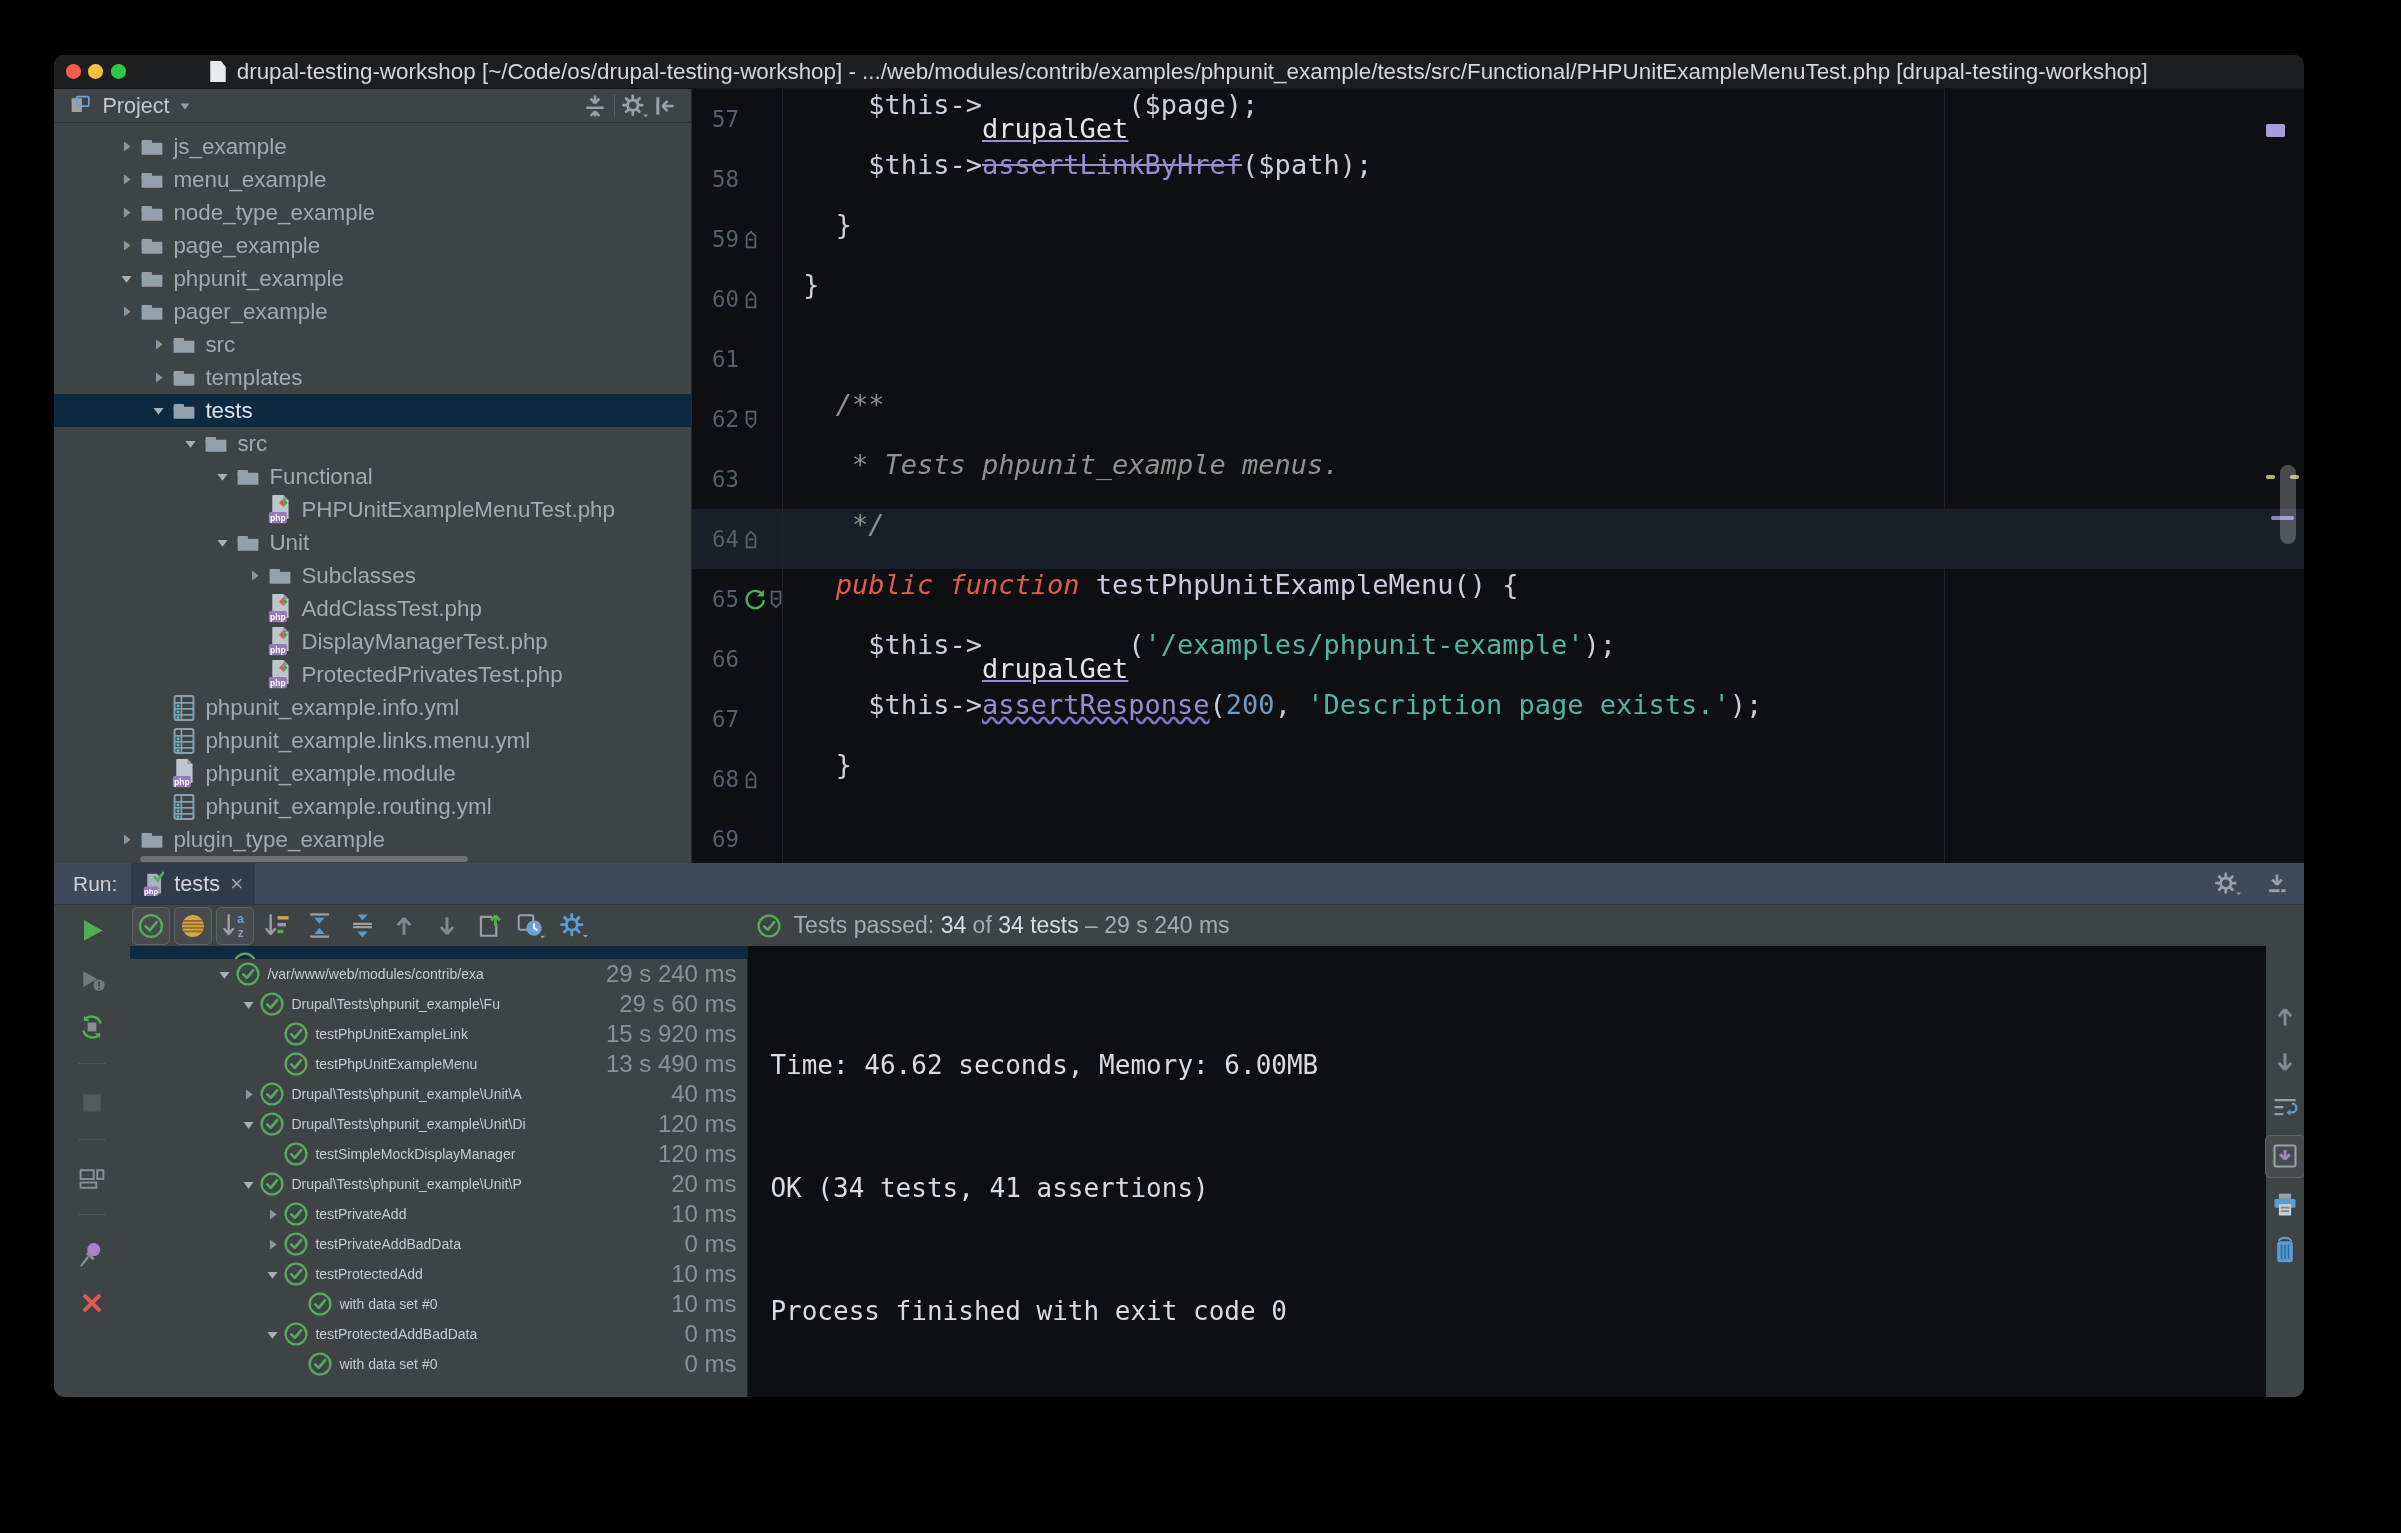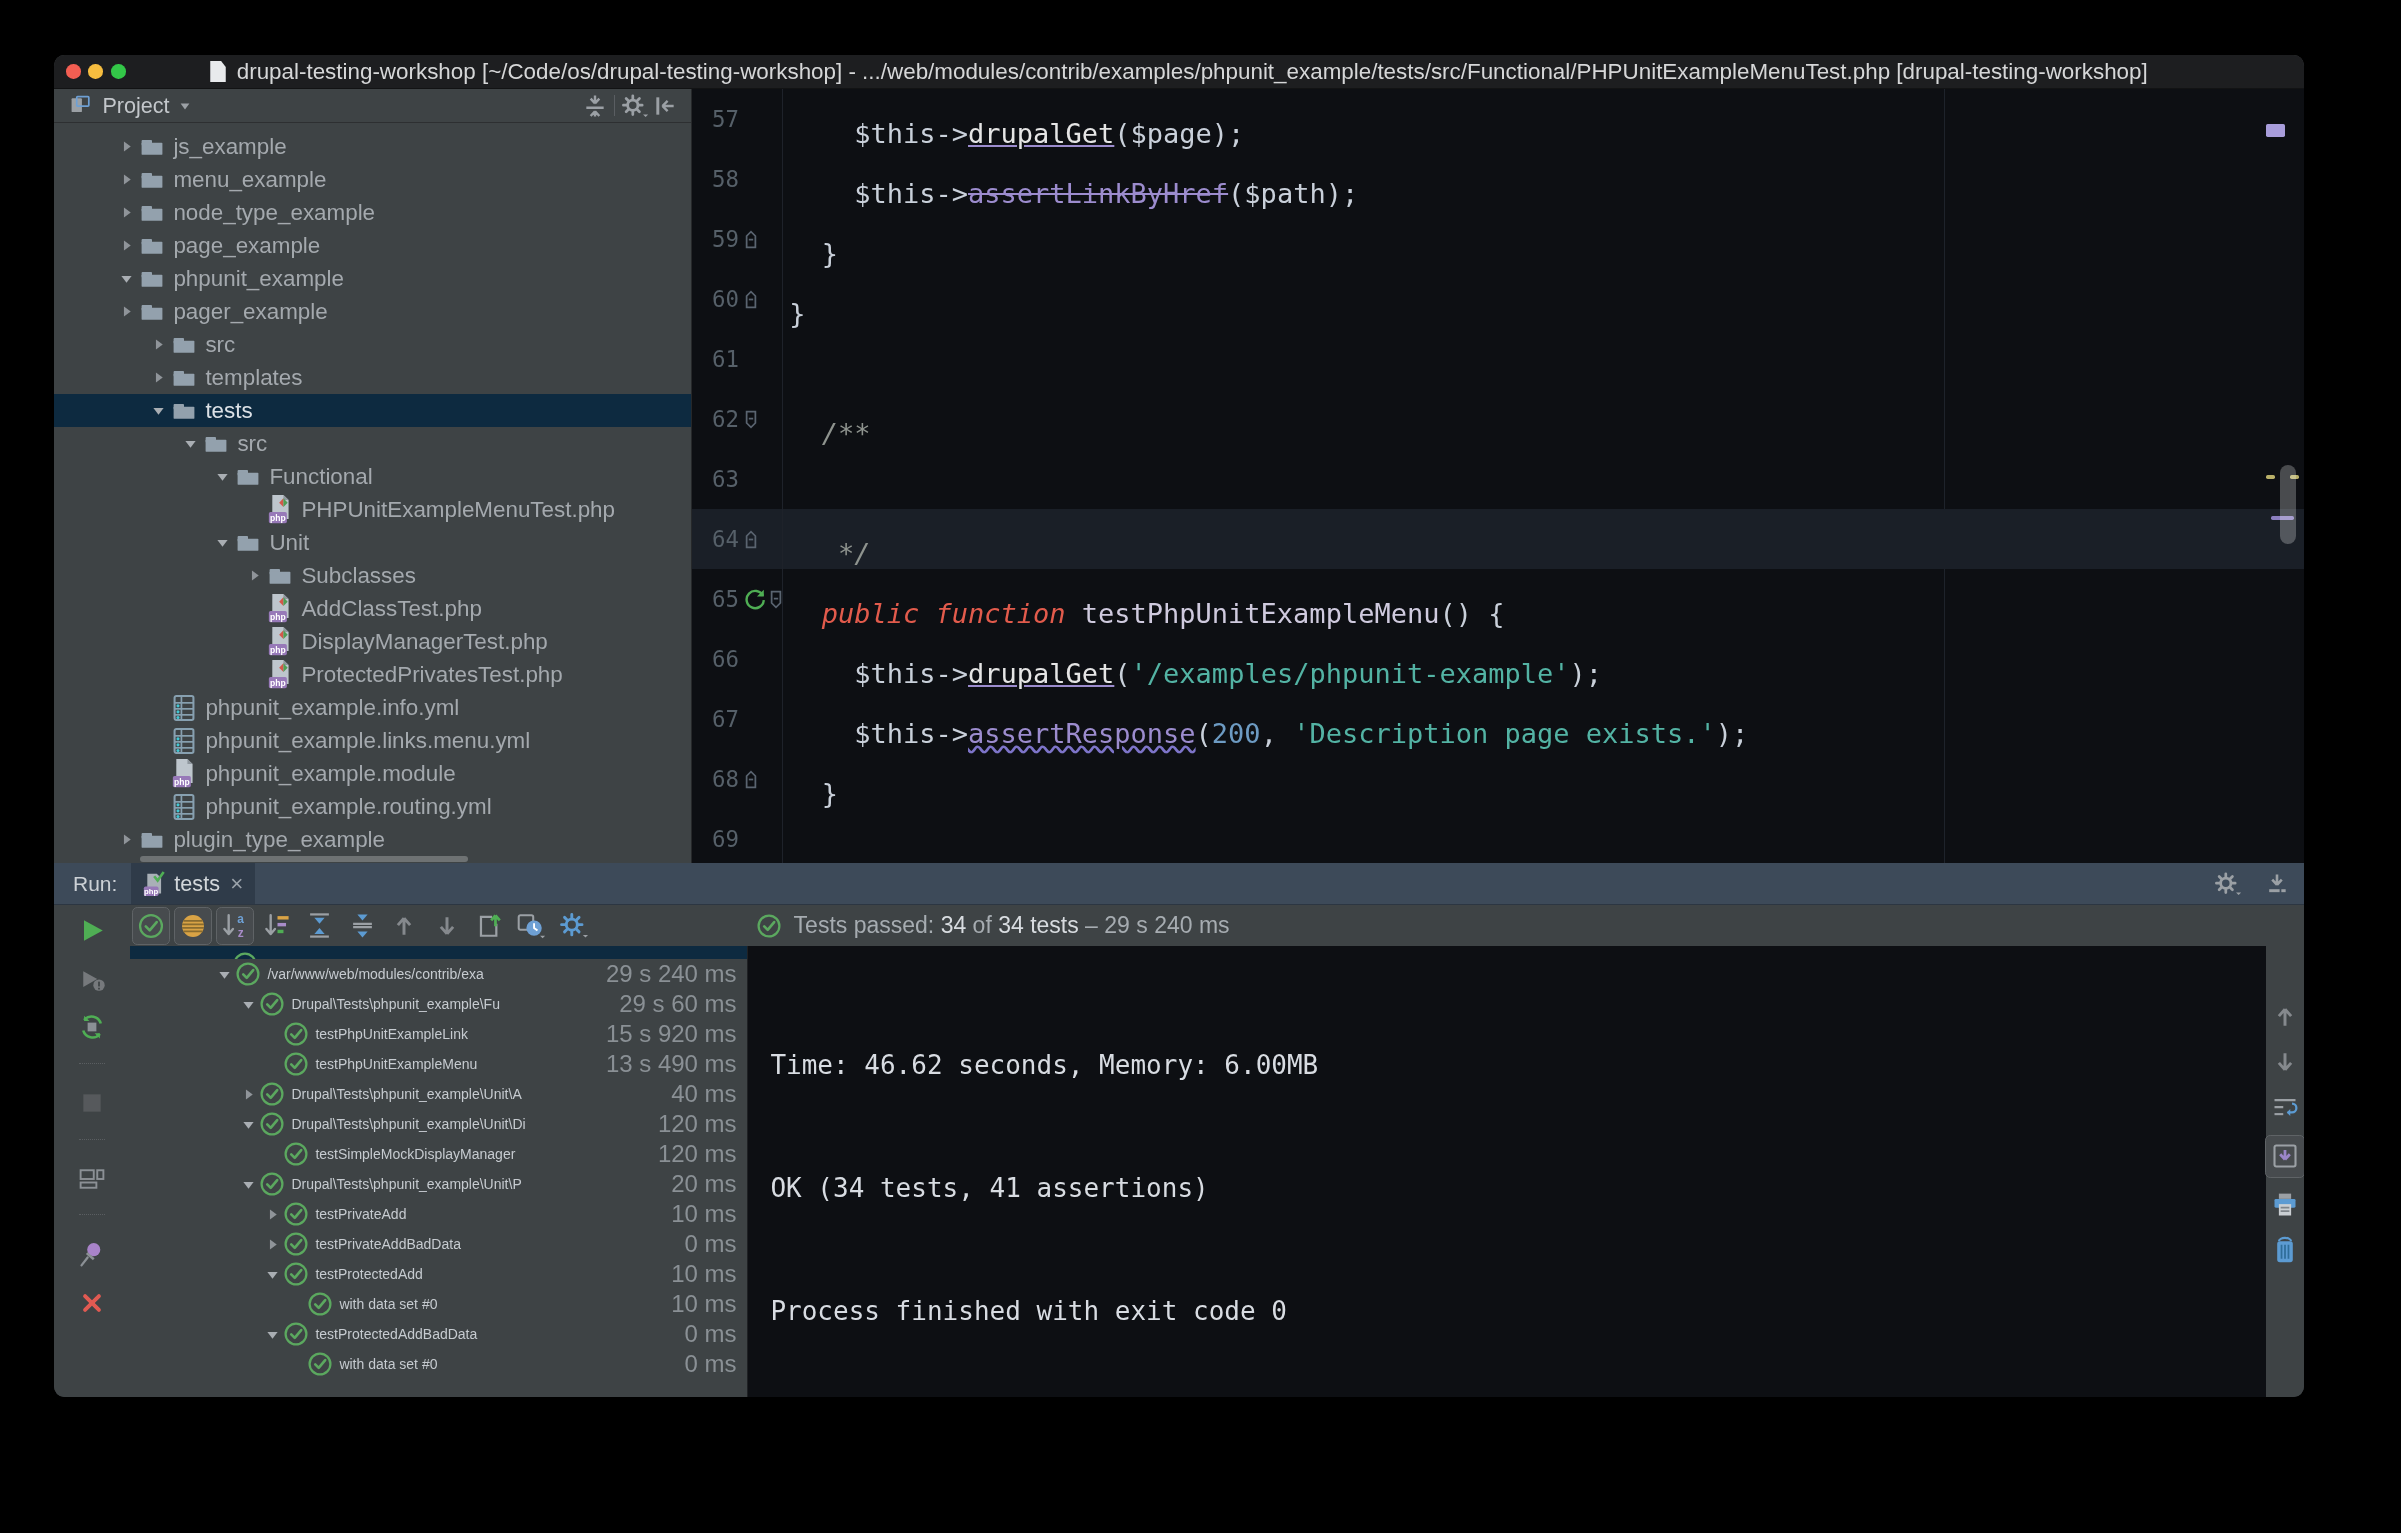--- a/index.html
+++ b/index.html
@@ -40,21 +40,21 @@
   .hscroll{position:absolute;left:86px;bottom:1.7px;width:328px;height:6px;border-radius:3.5px;background:rgba(255,255,255,.25);}
 
   
   .editor{flex:1;background:#0d0f13;position:relative;overflow:hidden;
           font-family:"DejaVu Sans Mono",monospace;}
   .cline{height:60px;display:flex;align-items:stretch;font-size:27px;position:relative;}
   .cline.caret{background:#1a1f27;}
   .lnum{width:47px;flex:none;text-align:right;color:#566069;font-size:22.4px;padding-right:5.2px;
         display:flex;align-items:center;justify-content:flex-end;}
   .lgut{width:38px;flex:none;display:flex;align-items:center;gap:2.6px;}
-  .lcode{flex:1;border-left:0.9px solid #1e222a;padding-left:6px;display:flex;align-items:flex-end;white-space:pre;}
+  .lcode{flex:1;border-left:0.9px solid #1e222a;padding-left:20px;display:flex;align-items:flex-start;white-space:pre;}
   .tk-plain{color:#c9d0da;}
   .tk-method{color:#e5e5e5;text-decoration:underline;text-decoration-color:#9c8cce;margin-top:24px;}
   .tk-deprecated{color:#9c8cce;text-decoration:line-through;}
   .tk-warnmethod{color:#9c8cce;text-decoration:underline wavy;text-decoration-color:#7d74c9;}
   .tk-doc{color:#8e938e;font-style:italic;}
   .tk-kw{color:#e25b4c;font-style:italic;}
   .tk-decl{color:#cfcade;}
   .tk-str{color:#53b3a4;}
   .tk-num{color:#6d9bc3;}
   .mguide{position:absolute;top:0;bottom:0;width:0.9px;background:#1e232b;}
@@ -524,21 +524,21 @@
                     <path d="M3 3h10v13l-5 5-5-5z" fill="none" stroke="#5a6470" stroke-width="2"></path>
                     <path d="M5.5 11h5" stroke="#5a6470" stroke-width="2"></path>
                   </svg>
                 </span>
               </span>
     <span class="lcode"><span class="tk-plain">  </span><span class="tk-doc">/**</span></span>
             </div>
             <div class="cline">
     <span class="lnum">63</span>
     <span class="lgut"></span>
-    <span class="lcode"><span class="tk-plain">  </span></span>
+    <span class="lcode"><span class="tk-plain">  </span><span class="tk-doc"> * Tests phpunit_example menus.</span></span>
             </div>
             <div class="cline caret">
     <span class="lnum">64</span>
     <span class="lgut">
                 <span>
                   <svg width="14" height="21" viewBox="0 0 16 24" style="display:block">
                     <path d="M3 21h10V8L8 3 3 8z" fill="none" stroke="#5a6470" stroke-width="2"></path>
                     <path d="M5.5 12h5" stroke="#5a6470" stroke-width="2"></path>
                   </svg>
                 </span>

